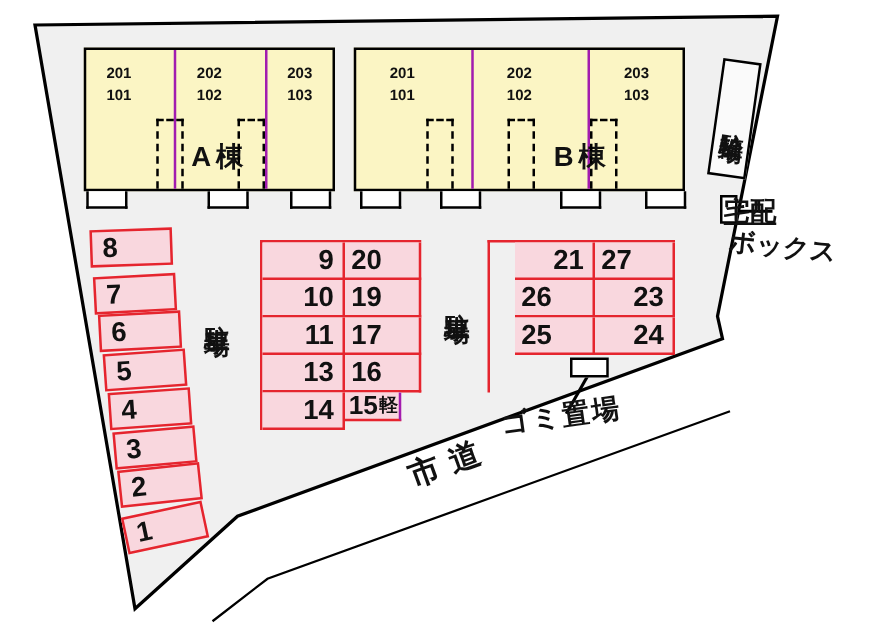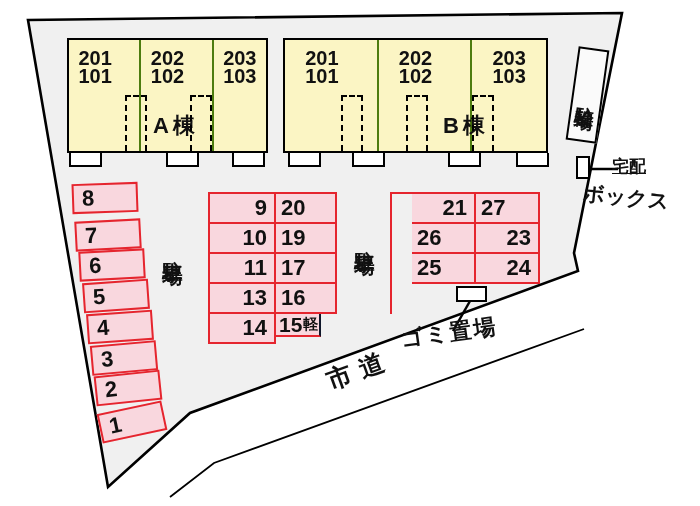--- a/index.html
+++ b/index.html
@@ -12,22 +12,22 @@
     overflow:hidden;
   }
   .stage { position:relative; width:700px; height:506px; overflow:hidden; }
   .stage > svg { position:absolute; left:0; top:0; }
 
   
   .building { position:absolute; background:#fbf5c4; border:2px solid #000; display:flex; }
   #building-a { left:67px; top:38px; width:201px; height:115px; }
   #building-b { left:283px; top:38px; width:265px; height:115px; }
   .unit { flex:1; position:relative; text-align:center; }
-  .unit + .unit { border-left:2px solid #4d7c0f;margin-left:18px; }
-  .unit-label { display:block; padding-top:9px; font-size:20px; line-height:18px; white-space:pre-line; }
+  .unit + .unit { border-left:2px solid #a21caf;margin-left:18px; }
+  .unit-label { display:block; padding-top:9px; font-size:12px; line-height:18px; white-space:pre-line; }
   .bname { position:absolute; font-size:22px; letter-spacing:4px; white-space:nowrap; top:71px; }
   #building-a .bname { left:84px; }
   #building-b .bname { left:158px; }
   .stairs { position:absolute; top:55px; width:22px; height:56px; border:2px dashed #000; border-bottom:none; }
   .entrance { position:absolute; width:33px; height:14px; background:#fff; border:2px solid #000; border-top:none; }
 
   
   .pcell {
     position:absolute; width:66px; height:30px;
     background:#f9d7de; border:2px solid #e5252e;
@@ -37,40 +37,40 @@
   
   .grid { position:absolute; display:grid; border-top:2px solid #e5252e; border-left:2px solid #e5252e; }
   #grid-mid   { left:208px; top:192px; grid-template-columns:66px 61px; grid-auto-rows:30px; }
   #grid-right { left:390px; top:192px; grid-template-columns:64px 64px; grid-auto-rows:30px;padding-left:20px; }
   .gcell { background:#f9d7de; border-right:2px solid #e5252e; border-bottom:2px solid #e5252e;
            font-size:22px; display:flex; align-items:center; }
   .num-right { justify-content:flex-end; padding-right:7px; }
   .num-left  { padding-left:5px; }
   .kei-slot  { position:relative; }
   .kei-cell  { position:absolute; left:0; top:0; width:45px; height:23px;
-               background:#f9d7de; border-right:2px solid #0f172a; border-bottom:2px solid #e5252e;
+               background:#f9d7de; border-right:2px solid #a21caf; border-bottom:2px solid #e5252e;
                display:flex; align-items:center; padding-left:3px; font-size:21px; }
   .kei-suffix { font-size:15px; margin-left:1px; }
   .empty-slot { background:transparent; }
 
   
   .vtext { writing-mode:vertical-rl; text-orientation:upright; letter-spacing:3px; }
 
   
   #bicycle-area {
     position:absolute; left:572px; top:48px; width:31px; height:94px;
     background:#fafafa; border:2px solid #000; transform:rotate(8deg);
     display:flex; align-items:center; justify-content:center; font-size:19px;
   }
   .box-white { position:absolute; background:#fff; border:2px solid #000; }
   #delivery-box { left:576px; top:156px; width:14px; height:23px; }
   #garbage-box  { left:456px; top:286px; width:31px; height:16px; }
 
   .flabel { position:absolute; white-space:nowrap; }
-  #takuhai-line1 { left:612px; top:155px; font-size:17px;text-decoration:underline; }
+  #takuhai-line1 { left:579px; top:155px; font-size:21px;text-decoration:underline; }
   #takuhai-line2 { left:585px; top:179px; font-size:21px; transform:rotate(6deg); transform-origin:left top; }
   #gomi-label  { left:399px; top:325px; font-size:22px; letter-spacing:2px; transform:rotate(-8deg); transform-origin:left top; }
   #shido-label { left:322px; top:366px; font-size:25px; letter-spacing:9px; transform:rotate(-20deg); transform-origin:left top; }
   #plabel-left  { left:160px; top:244px; font-size:20px; }
   #plabel-right { left:352px; top:234px; font-size:20px; }
 </style>
 </head>
 <body>
 
 <div class="stage">

